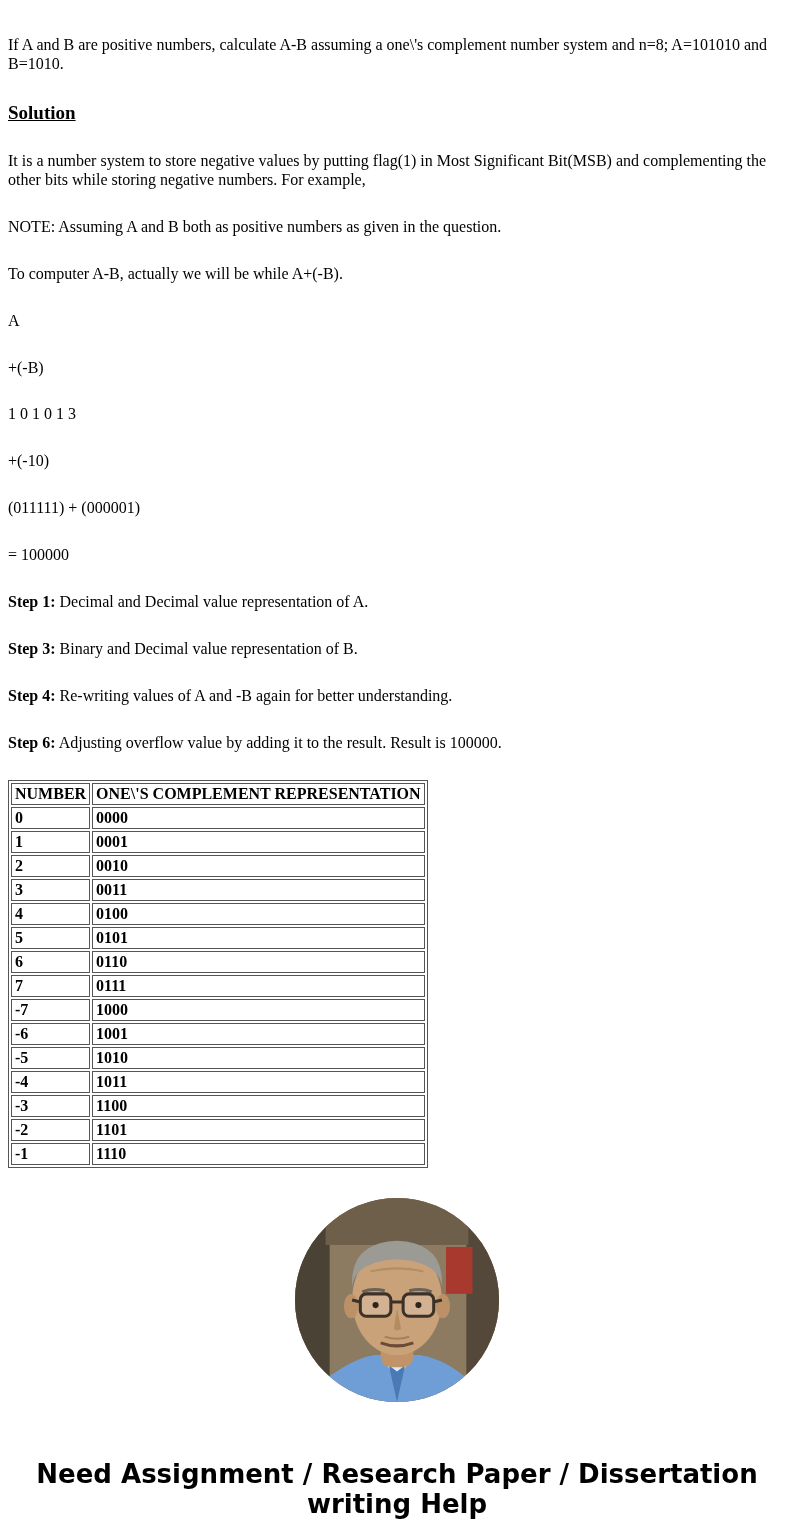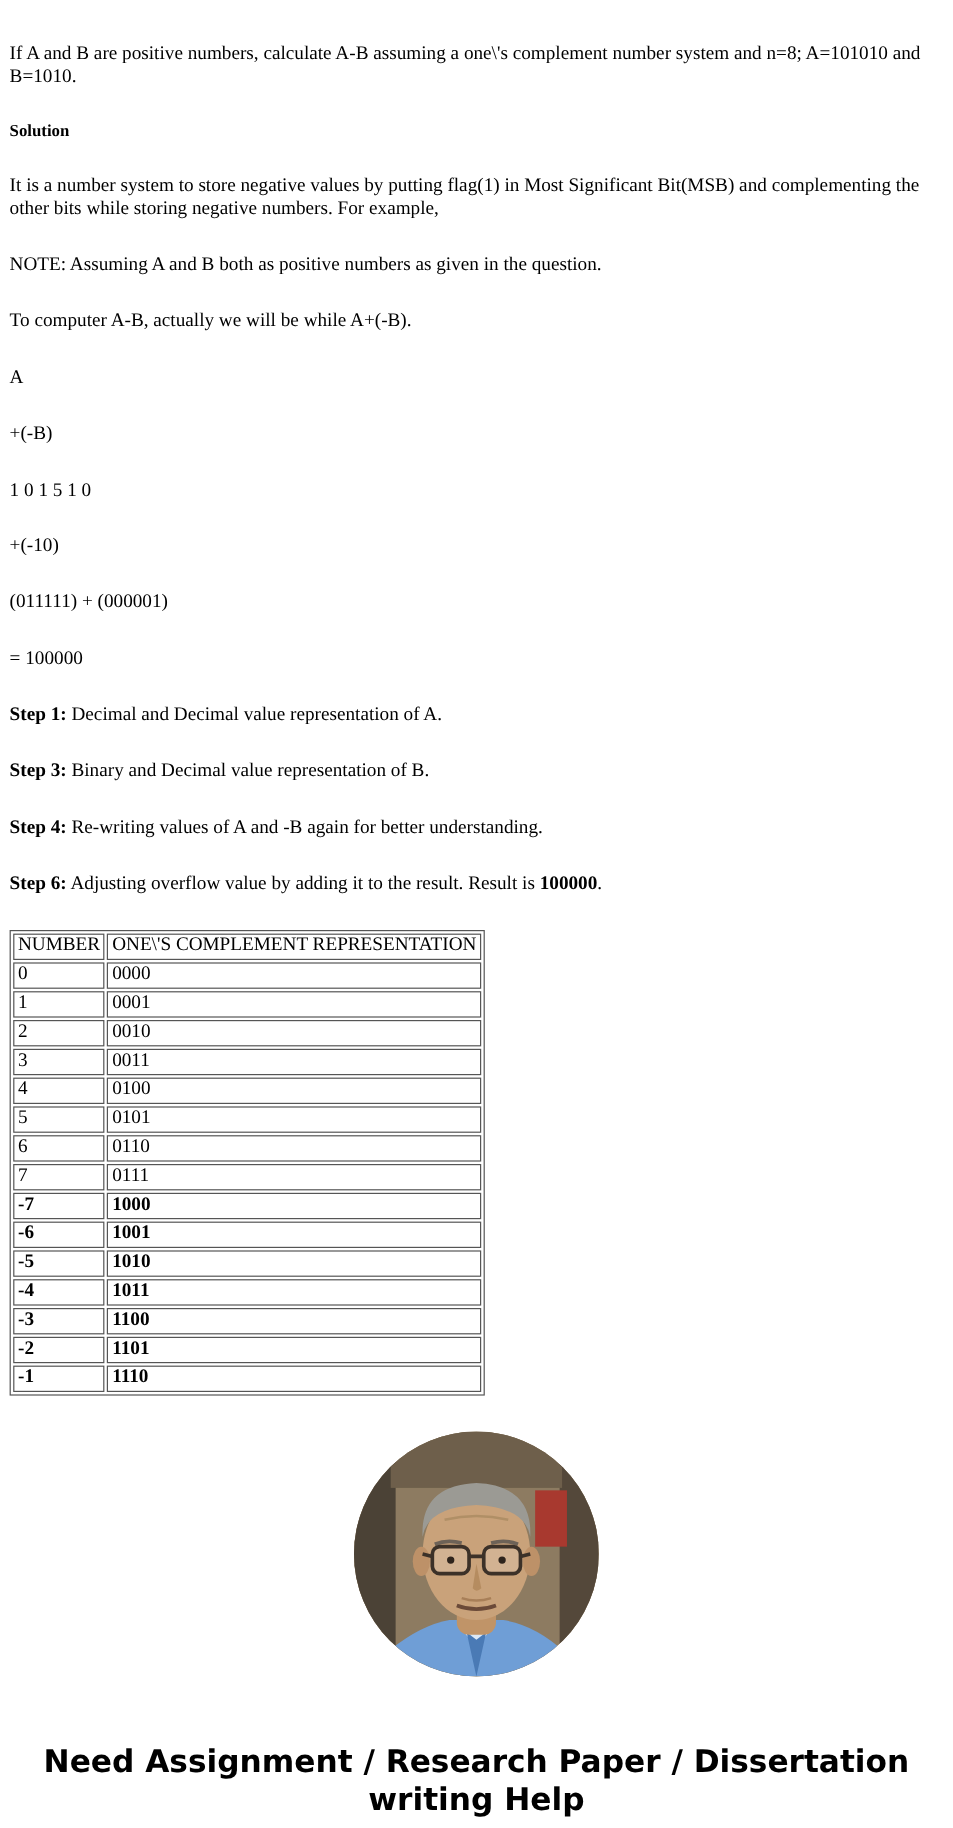--- a/index.html
+++ b/index.html
@@ -12,41 +12,42 @@
     width: 794px;
     min-height: 1523px;
     box-sizing: border-box;
     padding: 8px;
     font-family: "Liberation Serif", serif;
     font-size: 16px;
     line-height: 1.18;
   }
   p { margin: 28px 0; }
   .solution-heading {
-    font-size: 14px;
+    font-size: 19px;
     font-weight: bold;
     margin: 22px 0 20px 0;
     font-family: "Liberation Serif", serif;
+    text-decoration: underline;
   }
   .subheading { font-weight: bold; }
   .step-label { font-weight: bold; }
-  .bold-inline { font-weight: bold; }
+  .bold-inline { font-weight: normal; }
 
   table.complement-table {
     border-collapse: separate;
     border-spacing: 2px;
     border: 1px solid #555;
     margin: 16px 0 0 0;
   }
   table.complement-table th,
   table.complement-table td {
     border: 1px solid #555;
     padding: 0px 3px;
     font-size: 16px;
-    font-weight: normal;
+    font-weight: bold;
     text-align: left;
     height: 20px;
     vertical-align: middle;
     white-space: nowrap;
   }
   table.complement-table th:first-child,
   table.complement-table td:first-child { min-width: 66px; }
   table.complement-table th:last-child,
   table.complement-table td:last-child { min-width: 300px; }
   tr.bold-row td { font-weight: bold; }
@@ -86,21 +87,21 @@
 
 
   <p>It is a number system to store negative values by putting flag(1) in Most Significant Bit(MSB) and complementing the other bits while storing negative numbers. For example,</p>
 
   <p>NOTE: Assuming A and B both as positive numbers as given in the question.</p>
 
   <p>To computer A-B, actually we will be while A+(-B).</p>
 
   <p>A</p>
   <p>+(-B)</p>
-  <p>1 0 1 5 1 0</p>
+  <p>1 0 1 0 1 3</p>
   <p>+(-10)</p>
   <p>(011111) + (000001)</p>
   <p>= 100000</p>
 
   <p><span class="step-label">Step 1:</span><span> Decimal and Decimal value representation of A.</span></p>
 
   <p><span class="step-label">Step 3:</span><span> Binary and Decimal value representation of B.</span></p>
 
 
   <p><span class="step-label">Step 4:</span><span> Re-writing values of A and -B again for better understanding.</span></p>

